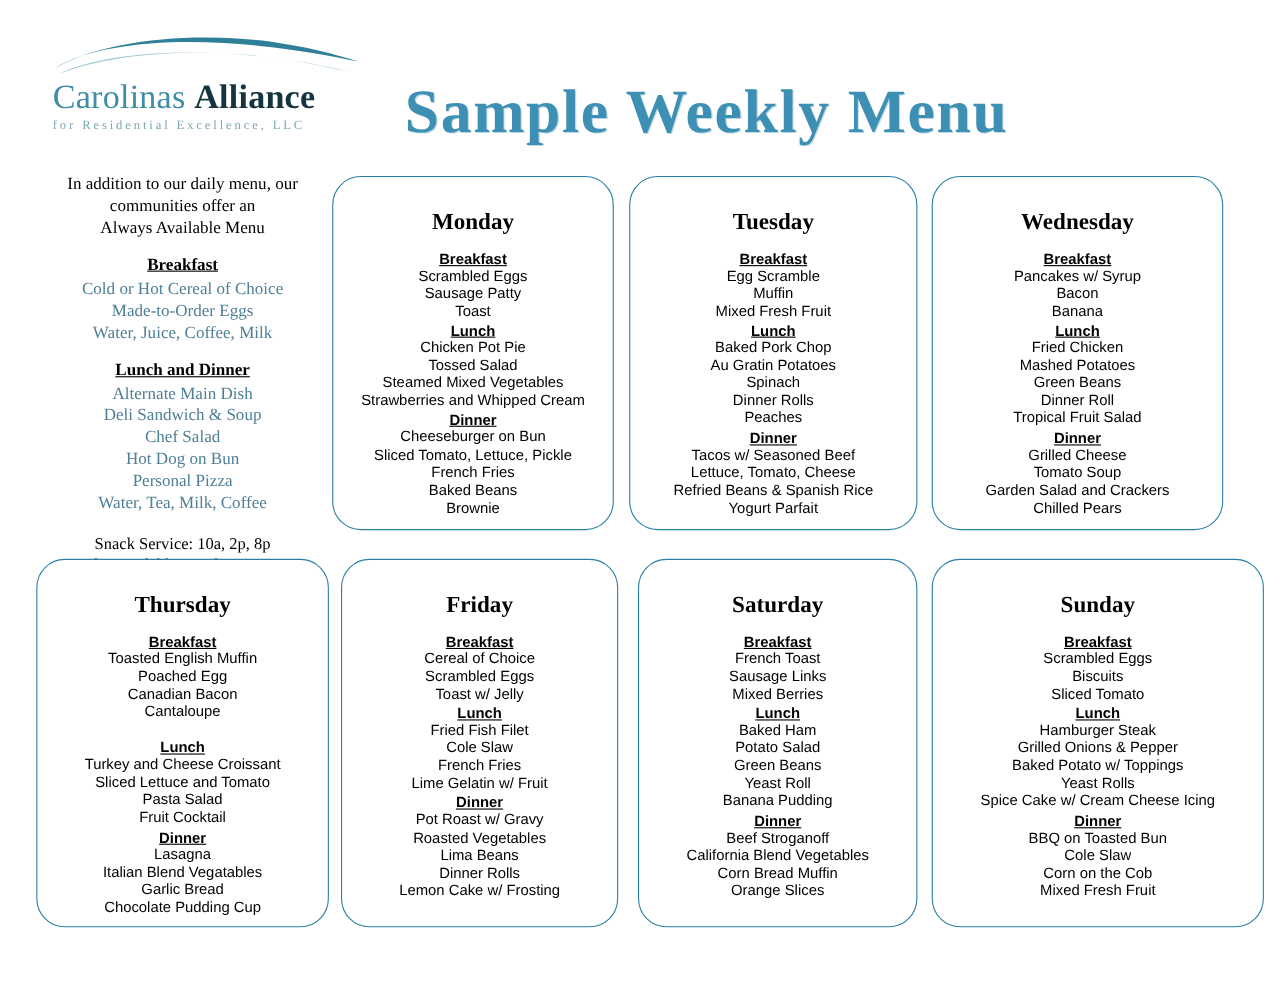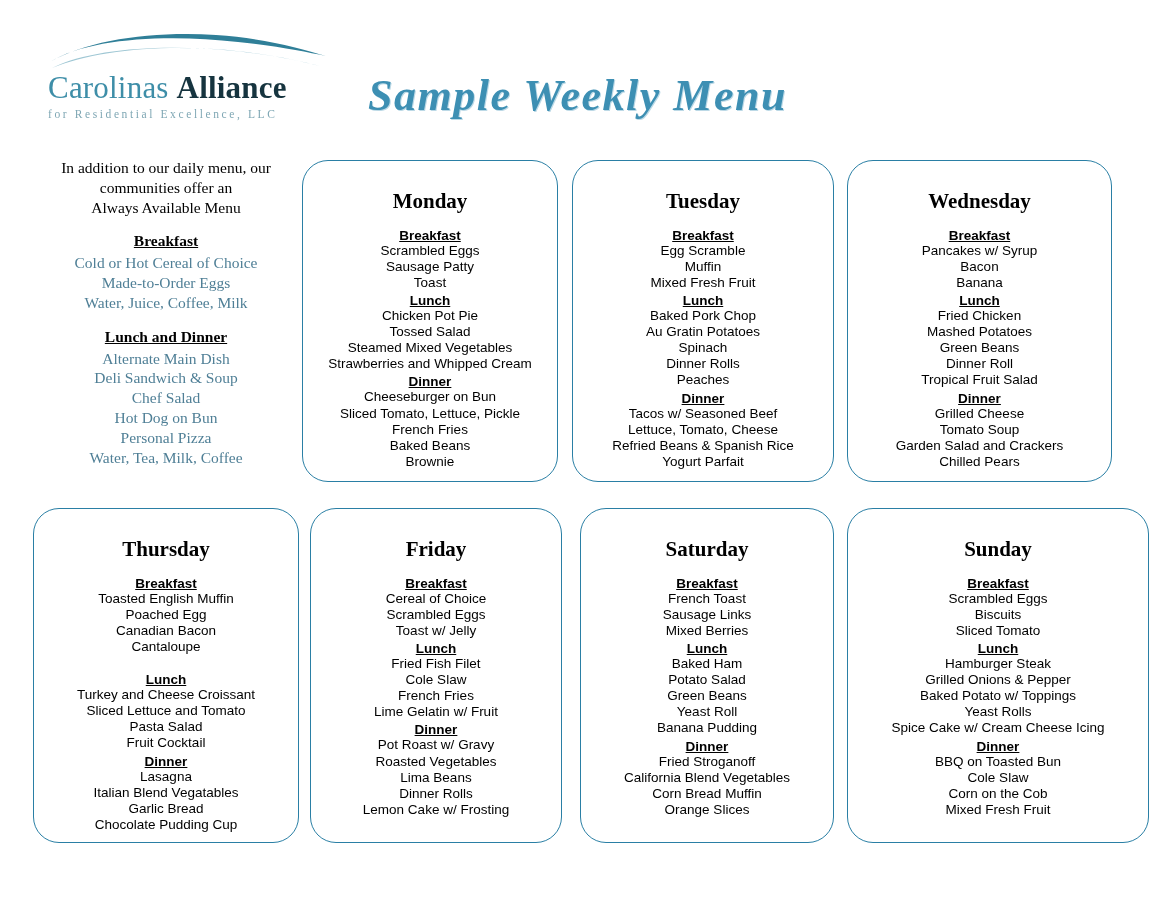--- a/index.html
+++ b/index.html
@@ -53,22 +53,21 @@
     letter-spacing: 2.6px;
     color: #7fa7b4;
     margin-top: 3px;
     white-space: nowrap;
   }
   .doc-title {
     position: absolute;
     left: 368px;
     top: 52px;
     font-family: "Liberation Serif", serif;
-    font-style: italic;
-    font-size: 44px;
+    font-size: 56px;
     font-weight: bold;
     color: #3d8fb3;
     letter-spacing: 1.5px;
     text-shadow: 1px 1px 0 #bcd9e6;
   }
 
   
   .info-col {
     position: absolute;
     left: 30px;
@@ -159,20 +158,24 @@
       <div class="info-item">Water, Juice, Coffee, Milk</div>
       <div class="info-gap"></div>
       <div class="info-head">Lunch and Dinner</div>
       <div class="info-item">Alternate Main Dish</div>
       <div class="info-item">Deli Sandwich &amp; Soup</div>
       <div class="info-item">Chef Salad</div>
       <div class="info-item">Hot Dog on Bun</div>
       <div class="info-item">Personal Pizza</div>
       <div class="info-item">Water, Tea, Milk, Coffee</div>
     </div>
+  <div class="info-footer">
+      <div>Snack Service: 10a, 2p, 8p</div>
+      <div>Also available 24/7 by request</div>
+    </div>
 </div>
 
 <div id="cards-layer">
     <div class="card" style="left: 302px; top: 160px; width: 256px; height: 322px;">
       <div class="day-title">Monday</div>
       <div class="meal-head">Breakfast</div>
       <div class="meal-item">Scrambled Eggs</div>
       <div class="meal-item">Sausage Patty</div>
       <div class="meal-item">Toast</div>
       <div class="meal-head">Lunch</div>
@@ -266,21 +269,21 @@
       <div class="meal-item">French Toast</div>
       <div class="meal-item">Sausage Links</div>
       <div class="meal-item">Mixed Berries</div>
       <div class="meal-head">Lunch</div>
       <div class="meal-item">Baked Ham</div>
       <div class="meal-item">Potato Salad</div>
       <div class="meal-item">Green Beans</div>
       <div class="meal-item">Yeast Roll</div>
       <div class="meal-item">Banana Pudding</div>
       <div class="meal-head">Dinner</div>
-      <div class="meal-item">Fried Stroganoff</div>
+      <div class="meal-item">Beef Stroganoff</div>
       <div class="meal-item">California Blend Vegetables</div>
       <div class="meal-item">Corn Bread Muffin</div>
       <div class="meal-item">Orange Slices</div>
     </div>
     <div class="card" style="left: 847px; top: 508px; width: 302px; height: 335px;">
       <div class="day-title">Sunday</div>
       <div class="meal-head">Breakfast</div>
       <div class="meal-item">Scrambled Eggs</div>
       <div class="meal-item">Biscuits</div>
       <div class="meal-item">Sliced Tomato</div>

